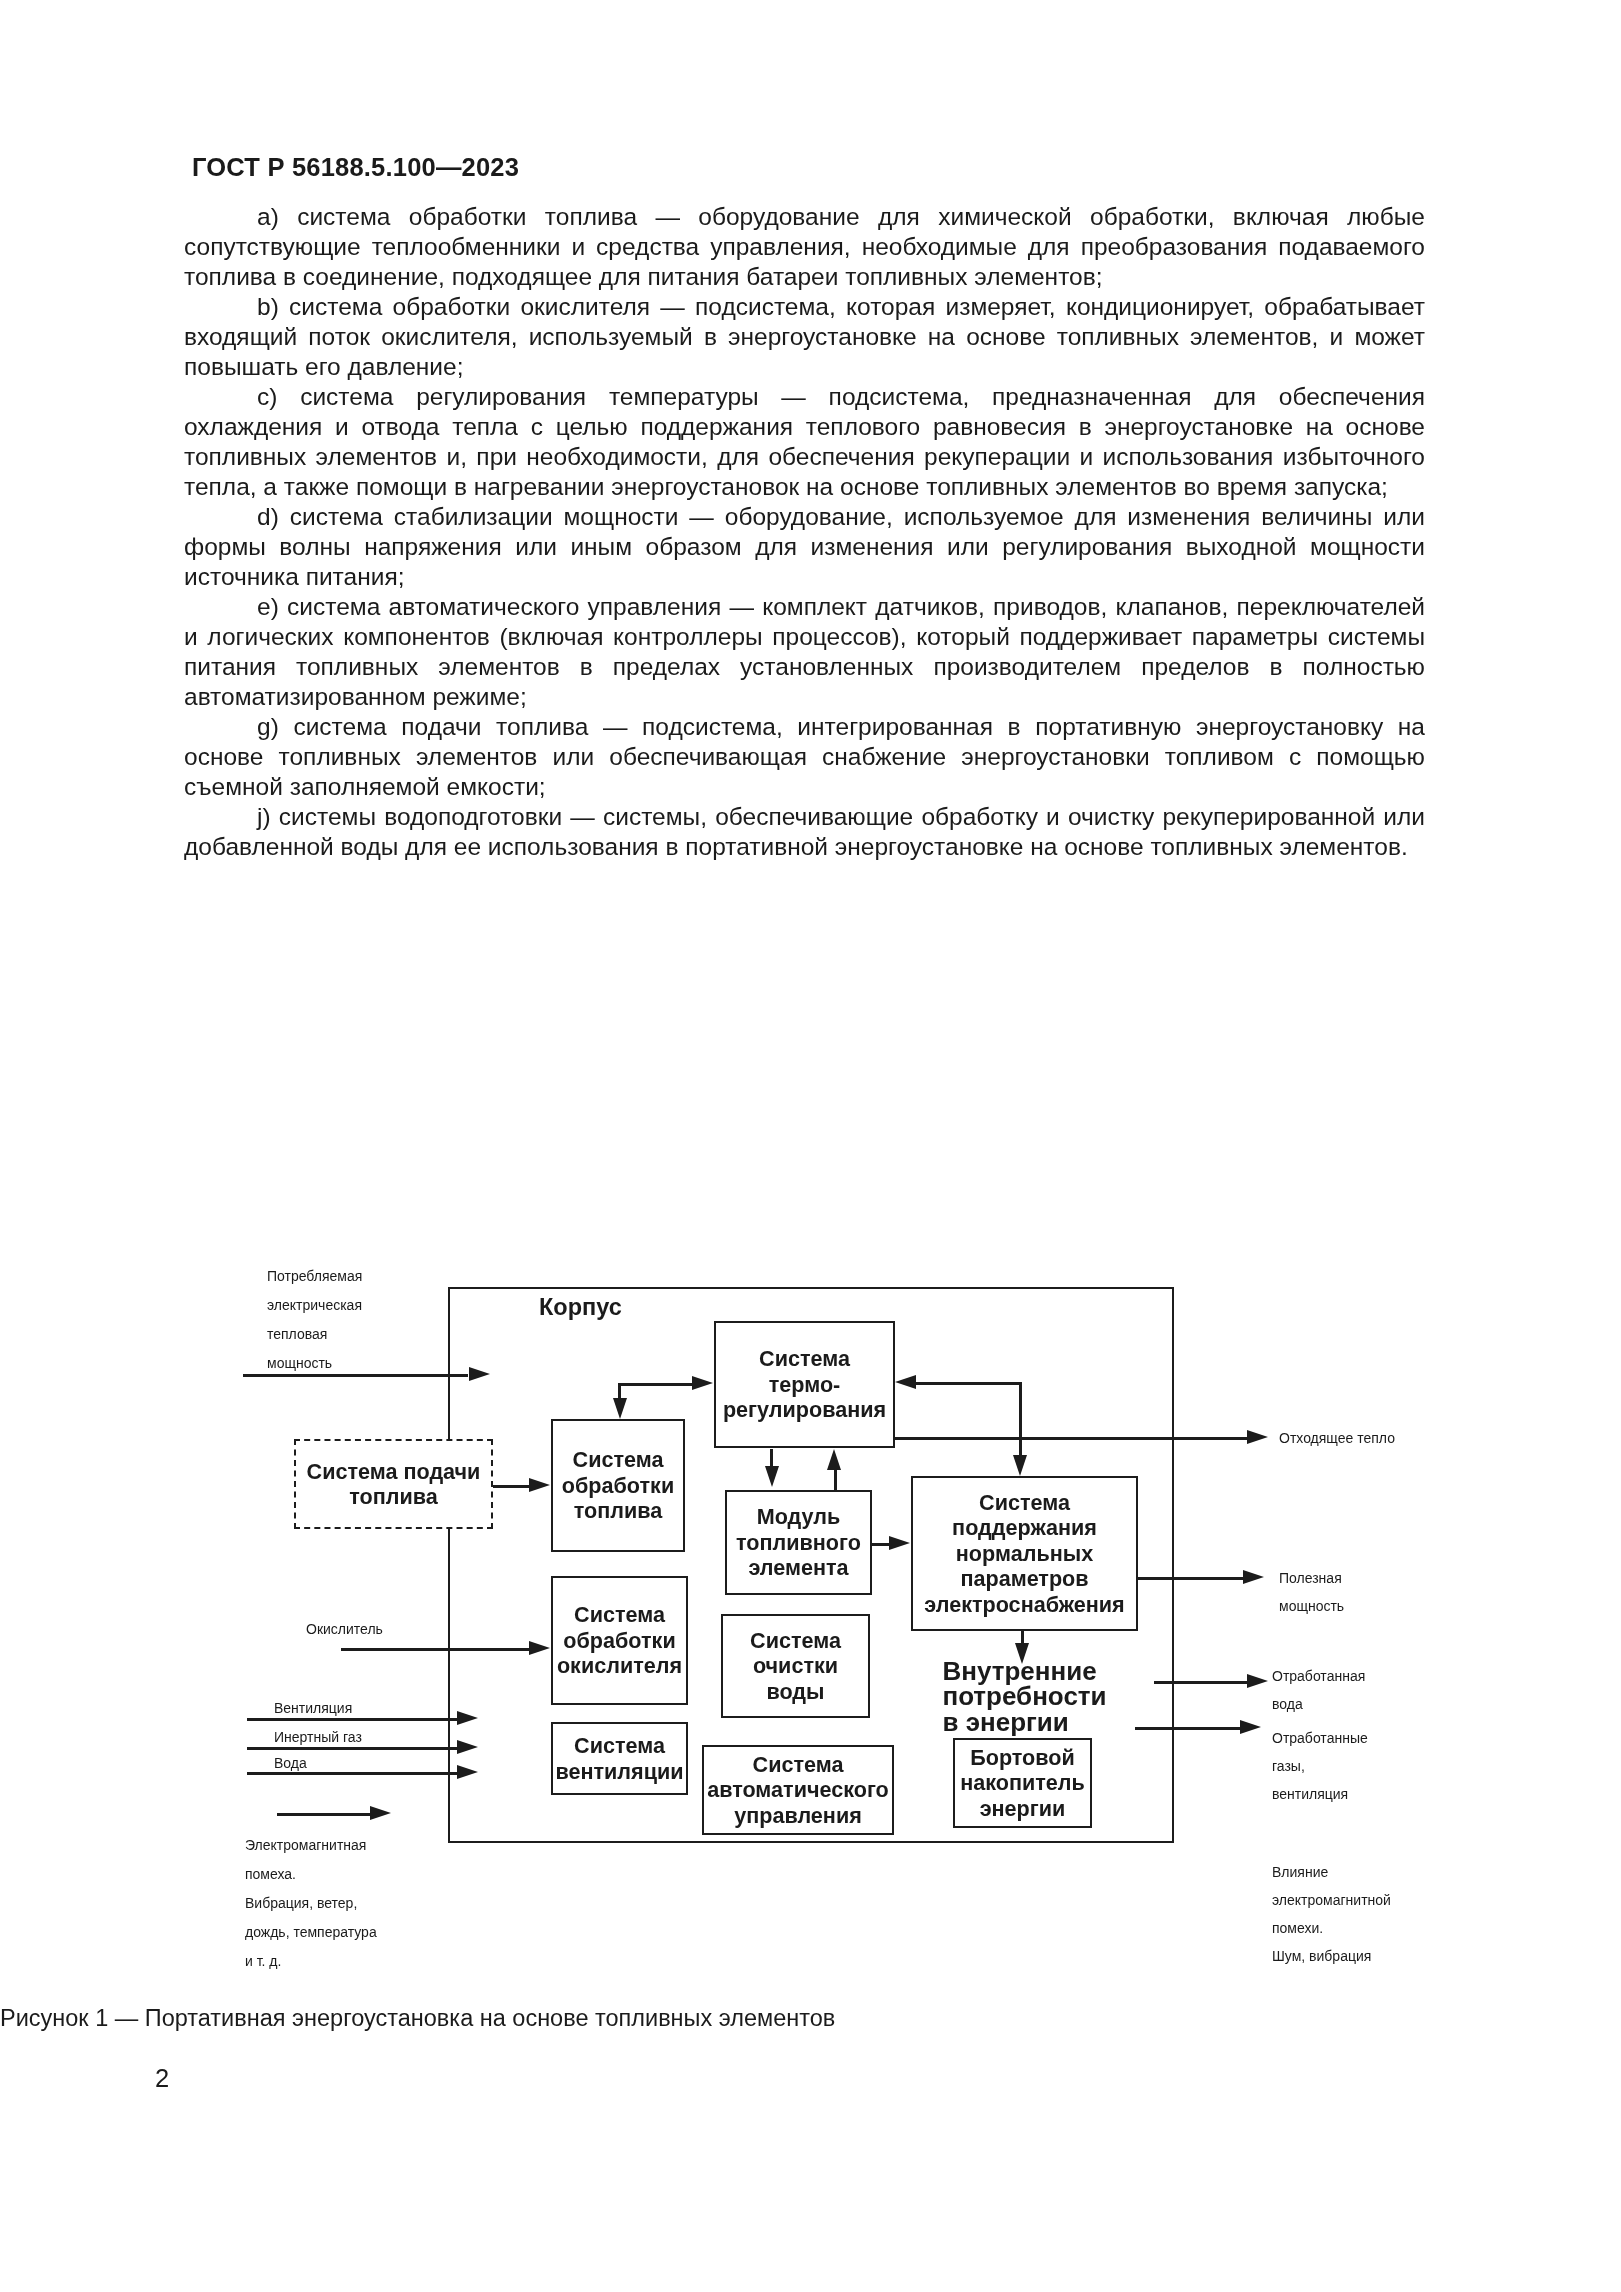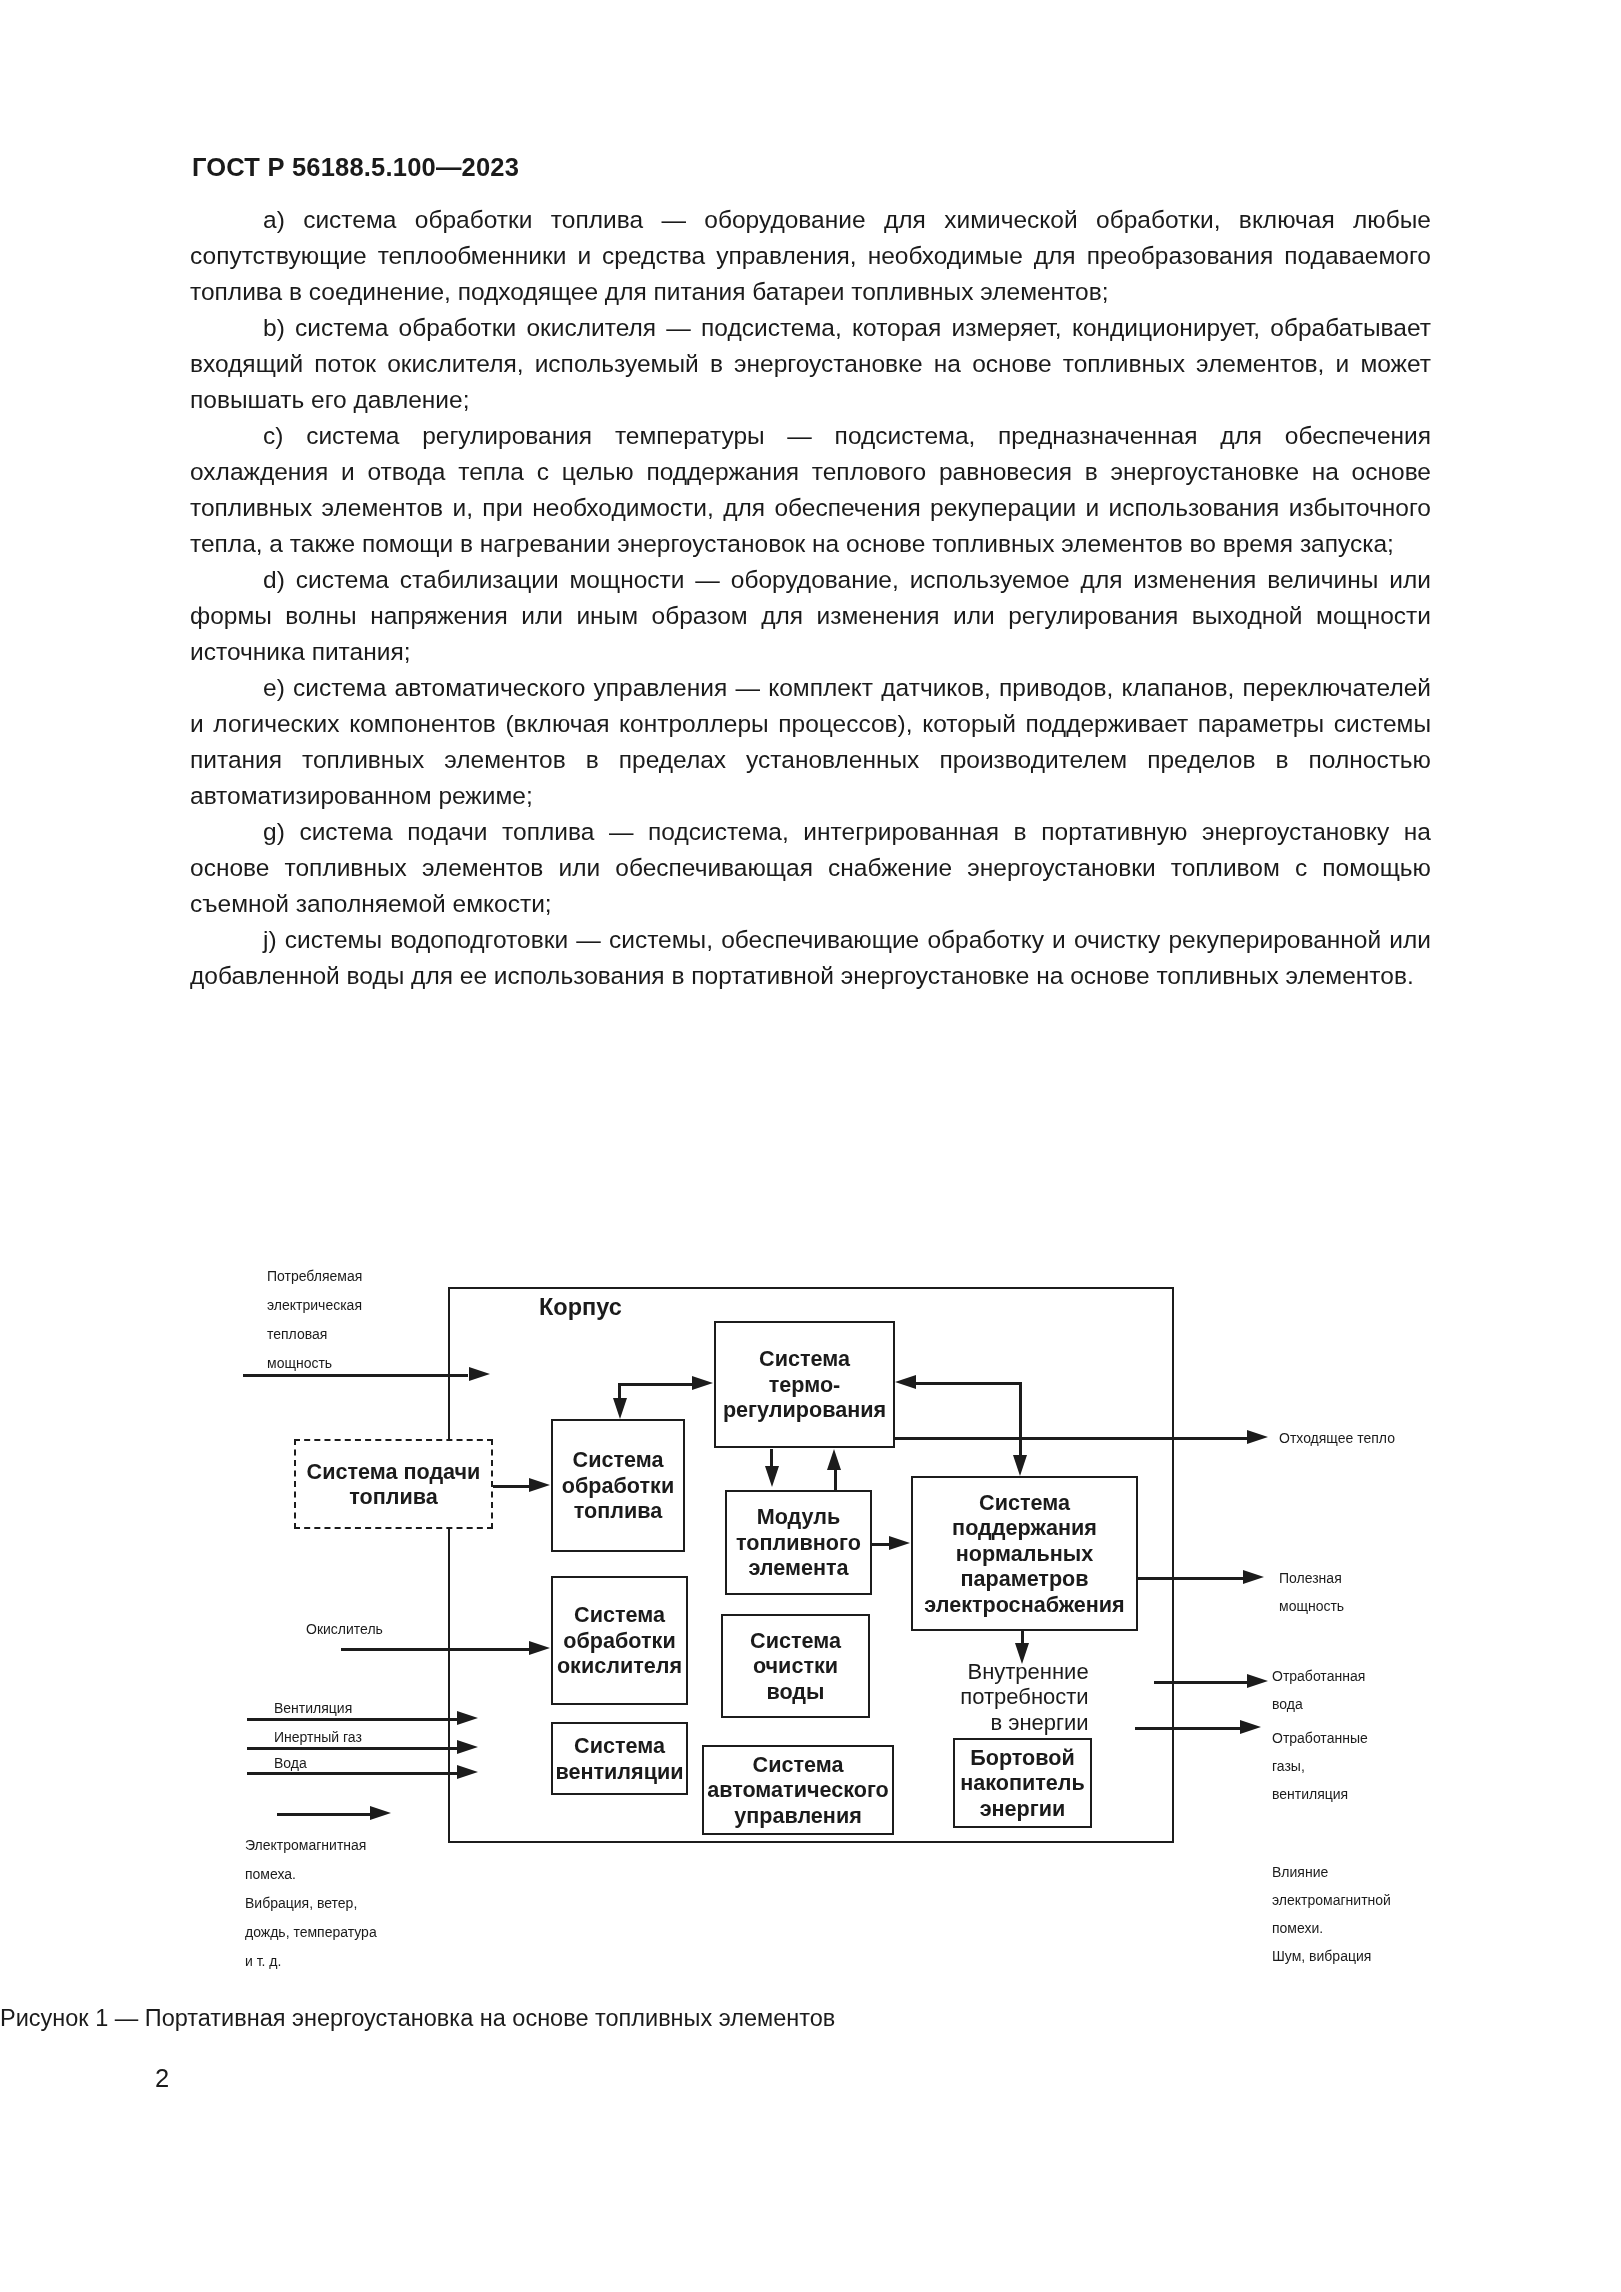--- a/index.html
+++ b/index.html
@@ -2,30 +2,30 @@
 <html lang="ru"><head>
 <meta charset="utf-8">
 <style>
   html,body{margin:0;padding:0;background:#e8e8e8;}
   .page{
     position:relative;width:1621px;height:2293px;background:#ffffff;
     font-family:"Liberation Sans",sans-serif;color:#1b1b1b;overflow:hidden;
     margin:0 auto;
   }
   .hdr{position:absolute;left:192px;top:153px;font-size:25.5px;font-weight:bold;letter-spacing:0.2px;}
-  .body-text{position:absolute;left:190px;top:202px;width:1241px;font-size:24.5px;line-height:36px;text-align:justify;}
+  .body-text{position:absolute;left:184px;top:202px;width:1241px;font-size:24.5px;line-height:30px;text-align:justify;}
   .body-text p{margin:0;text-indent:73px;}
   
   .dg{position:absolute;left:0;top:0;width:1621px;height:2293px;pointer-events:none;}
   .dg *{pointer-events:auto;}
   .box{position:absolute;box-sizing:border-box;border:2.9px solid #1c1c1c;background:#fff;
        display:flex;align-items:center;justify-content:center;text-align:center;
        font-size:21.6px;font-weight:bold;line-height:25.5px;white-space:pre-line;}
   .nobox{position:absolute;box-sizing:border-box;display:flex;align-items:center;justify-content:center;
-       text-align:right;font-size:22px;font-weight:normal;line-height:25.5px;white-space:pre-line;}
+       text-align:left;font-size:26px;font-weight:bold;line-height:25.5px;white-space:pre-line;}
   .enc{position:absolute;box-sizing:border-box;border:2.9px solid #1c1c1c;background:transparent;}
   .enc-label{position:absolute;font-size:23.5px;font-weight:bold;}
   .lbl{position:absolute;font-size:14px;font-weight:normal;line-height:29px;white-space:pre-line;}
   .lbl.r{line-height:28px;}
   .hline{position:absolute;height:2.9px;background:#1c1c1c;}
   .vline{position:absolute;width:2.9px;background:#1c1c1c;}
   .ah{position:absolute;width:0;height:0;border-style:solid;border-color:transparent;}
   .ah-r{border-width:7.8px 0 7.8px 21.6px;border-left-color:#1c1c1c;}
   .ah-l{border-width:7.8px 21.6px 7.8px 0;border-right-color:#1c1c1c;}
   .ah-d{border-width:21.6px 7.8px 0 7.8px;border-top-color:#1c1c1c;}

